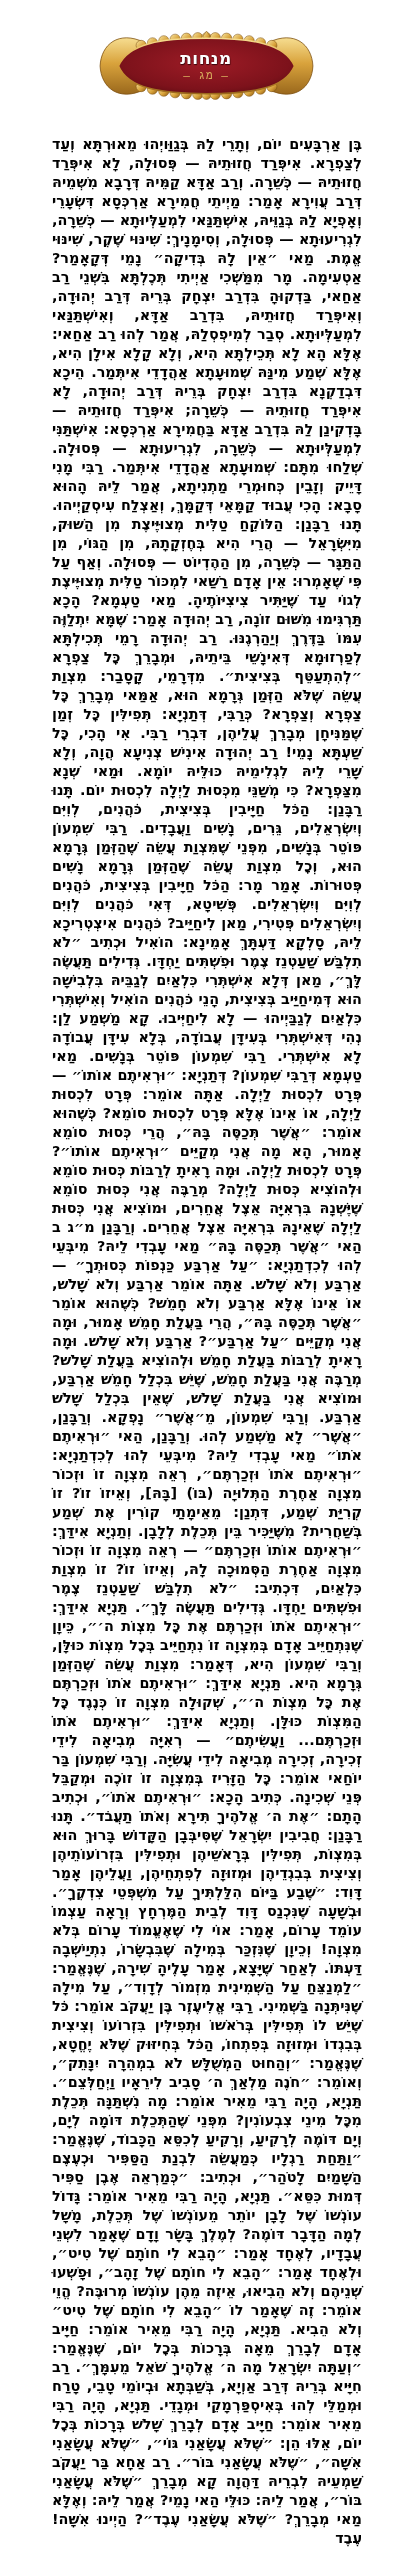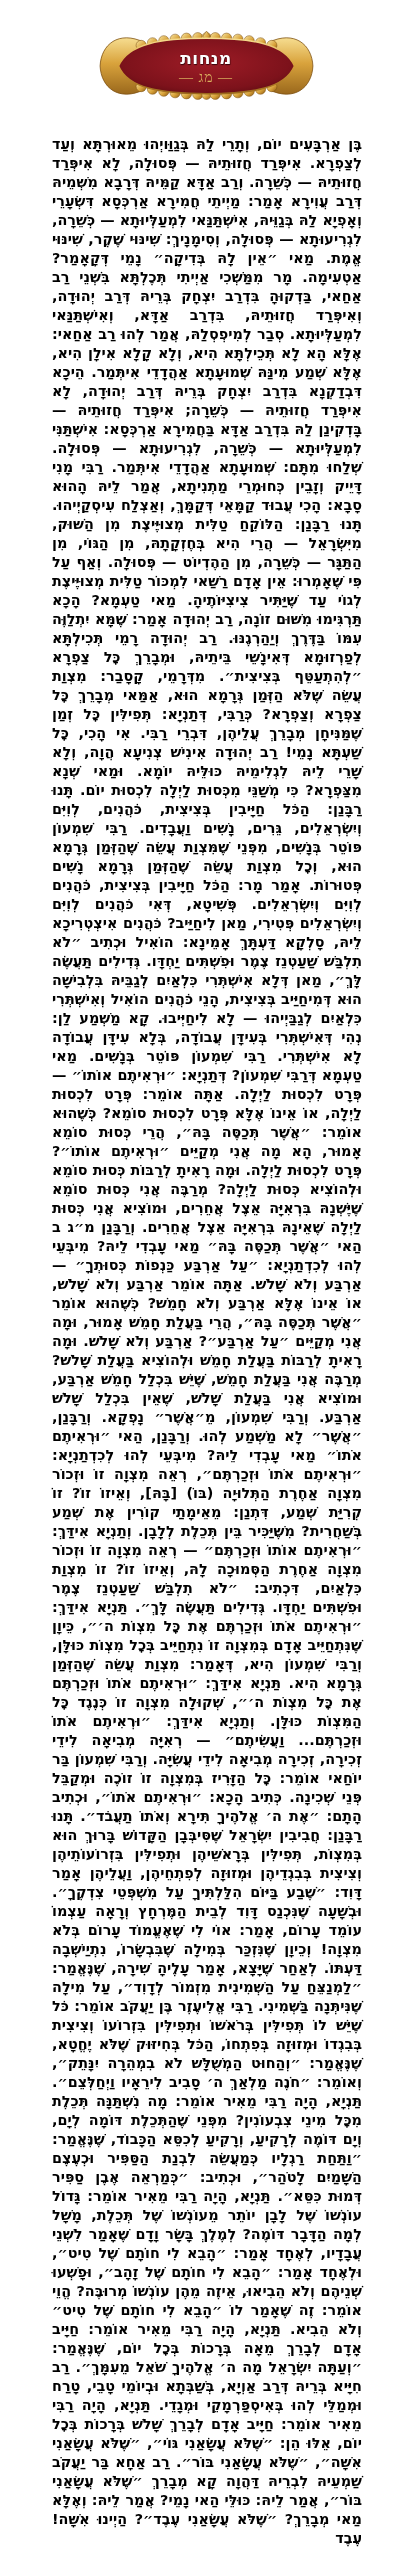--- a/index.html
+++ b/index.html
@@ -37,22 +37,22 @@
     font-family: "DejaVu Serif", "DejaVu Sans", serif;
     font-weight: bold;
     font-size: 17px;
     line-height: 1;
     color: #ffffff;
     text-shadow: 0.5px 1px 1px rgba(40, 2, 6, 0.85), 0 0 1px rgba(40,2,6,0.6);
     letter-spacing: 0.5px;
   }
   .banner-subtitle {
     margin-top: 4.6px;
-    font-family: Liberation Serif, serif;
-    font-size: 14px;
+    font-family: Liberation Mono, monospace;
+    font-size: 11px;
     line-height: 1;
     color: #d9ae5e;
     letter-spacing: 1px;
   }
   
   .text-block {
     margin: 33px 50px 0 52px;
     font-weight: bold;
   }
   .text-block p {

